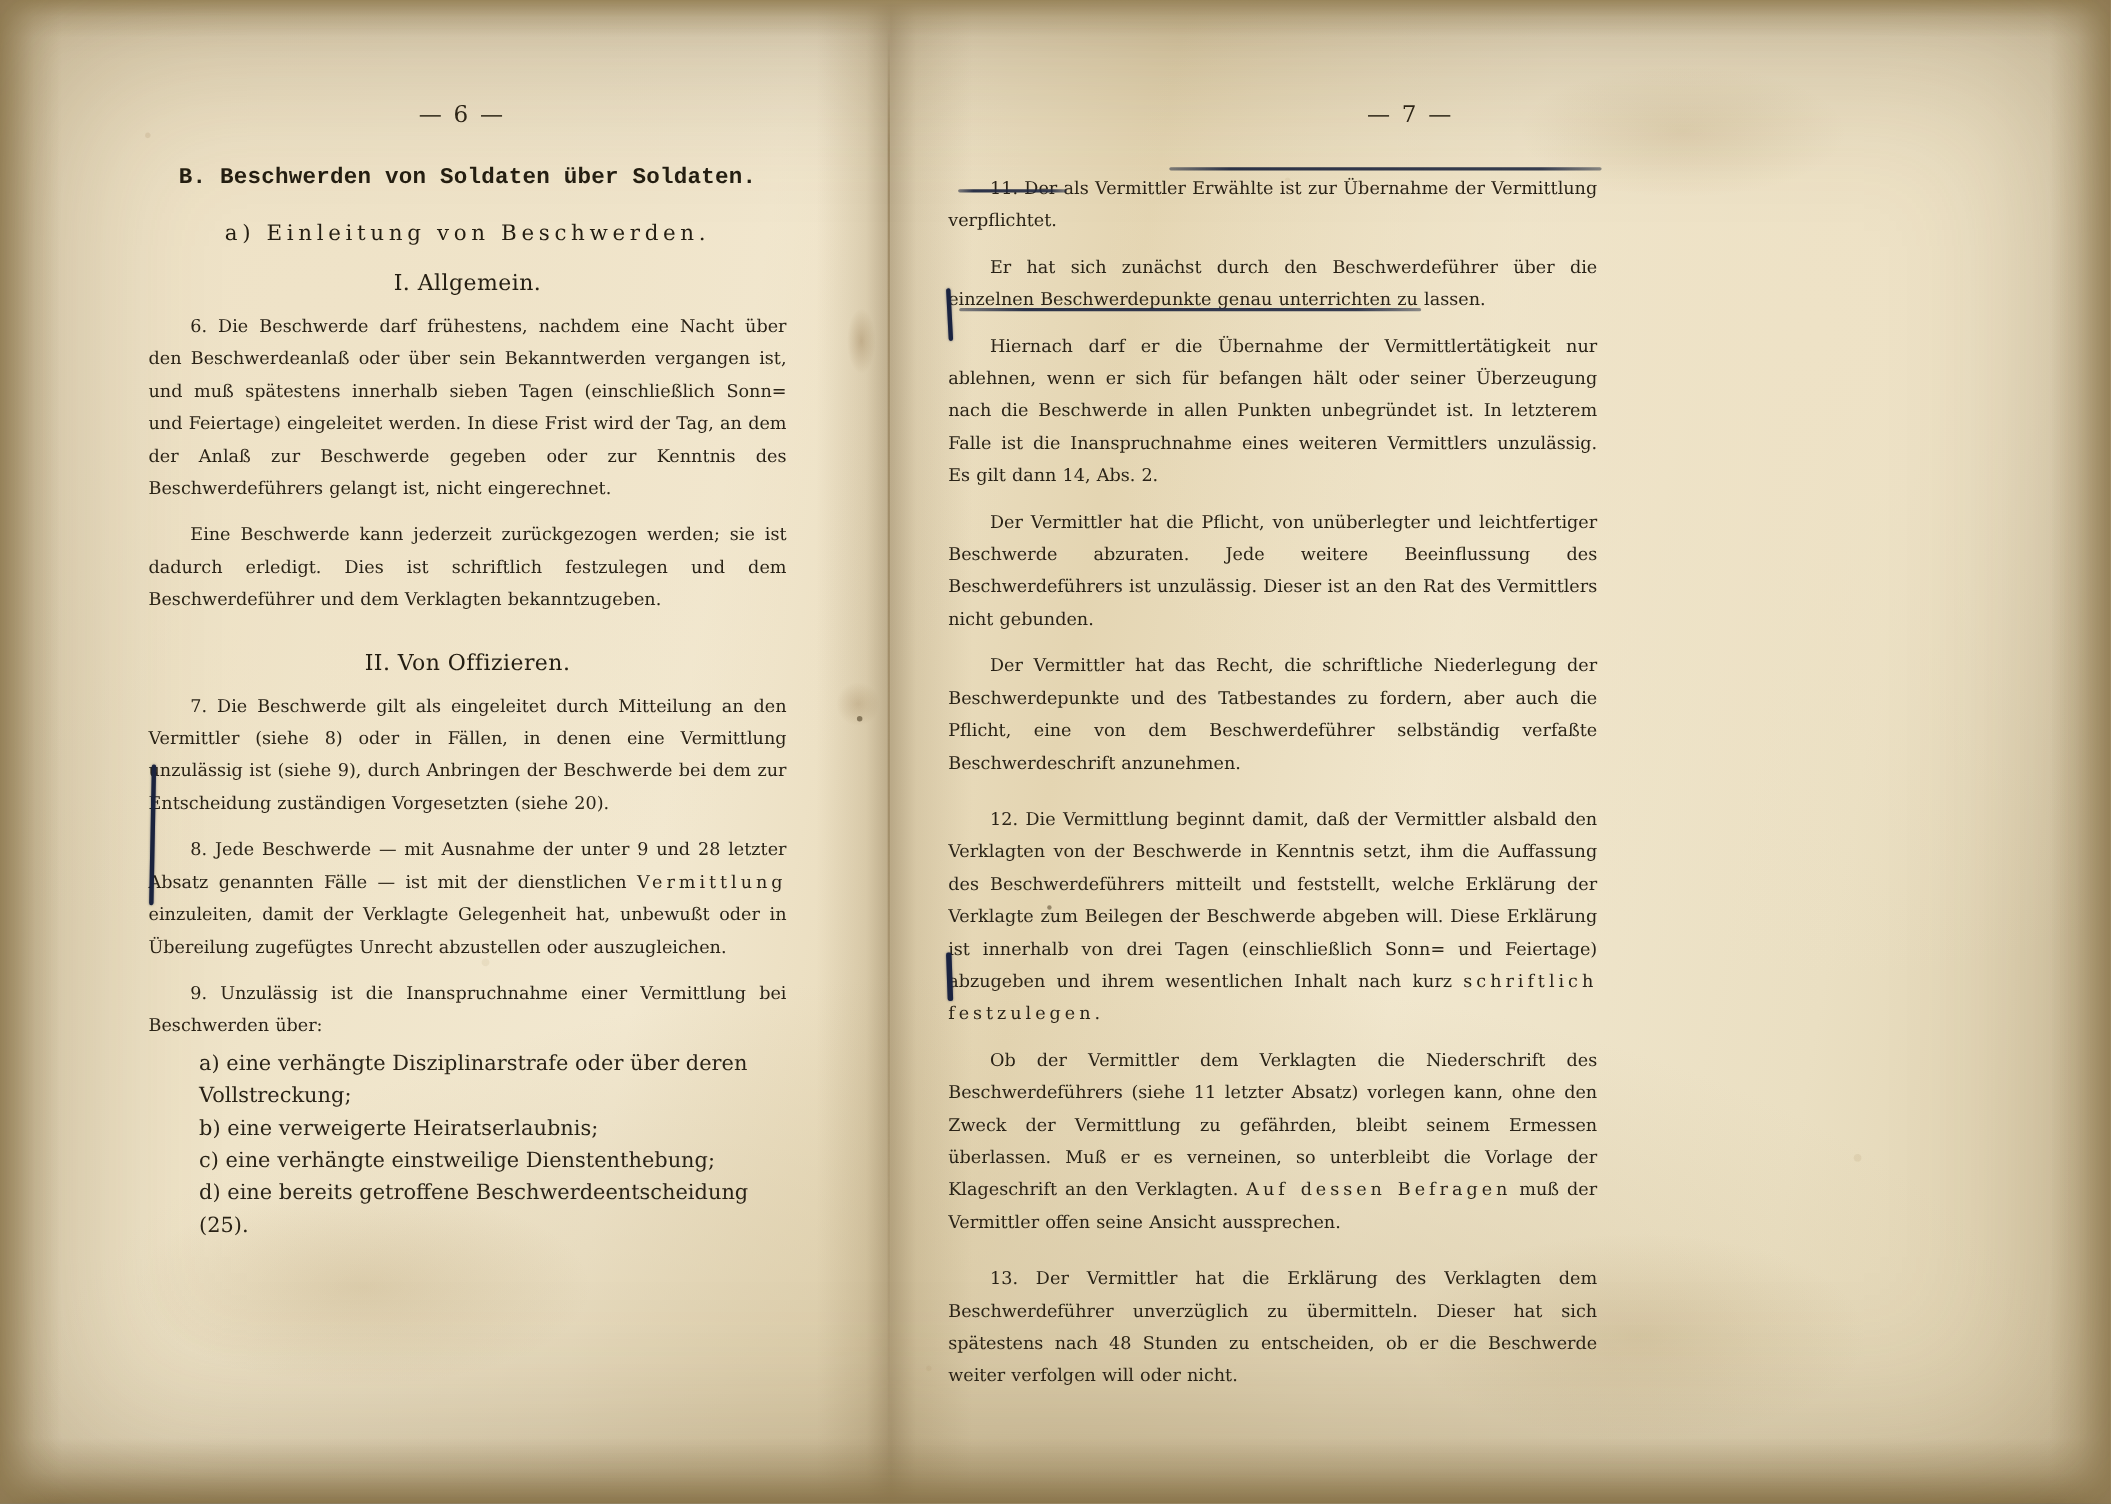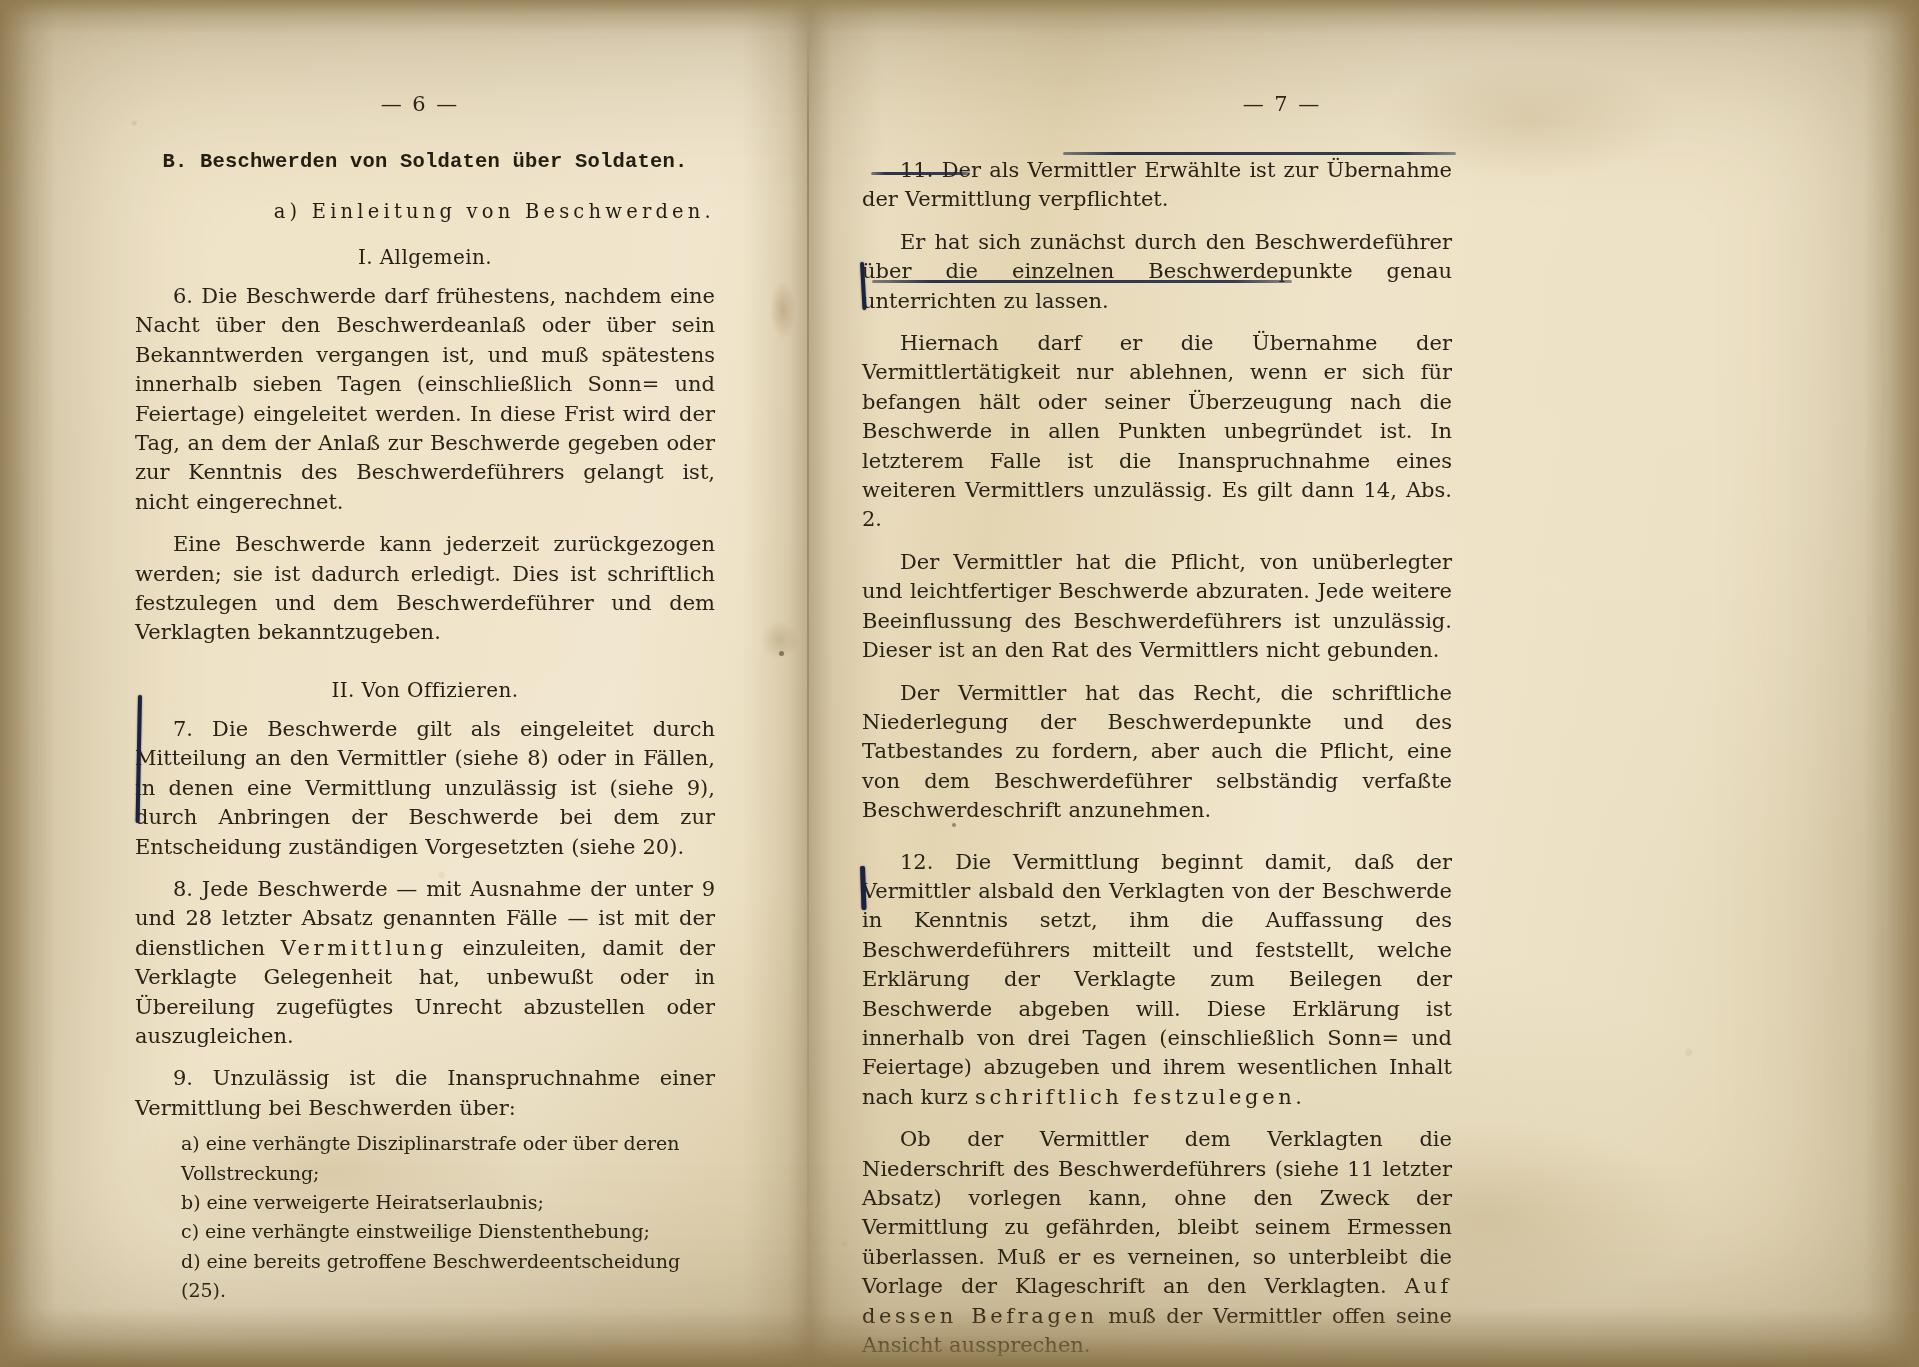--- a/index.html
+++ b/index.html
@@ -75,35 +75,35 @@
     font-weight:700;
     text-align:center;
     margin:34px 0 0 0;
     color:#241e12;
     letter-spacing:.2px;
     font-family:Liberation Mono, monospace;
   }
   h3.sub{
     font-size:19.5px;
     font-weight:400;
-    text-align:right;
+    text-align:center;
     margin:27px 0 0 0;
     color:#241e12;
     letter-spacing:4.2px;
   }
   h4.sub2{
     font-size:20px;
     font-weight:400;
     text-align:center;
     margin:22px 0 0 0;
     color:#241e12;
     letter-spacing:.4px;
   }
   p.para{
-    font-size:21px;
+    font-size:16px;
     line-height:29.4px;
     margin:13px 0 0 0;
     text-indent:38px;
     text-align:justify;
     color:#2a2317;
     hyphens:none;
     word-spacing:.5px;
   }
   ol.abc{margin:6px 0 0 0;padding:0;list-style:none;}
   ol.abc li{

